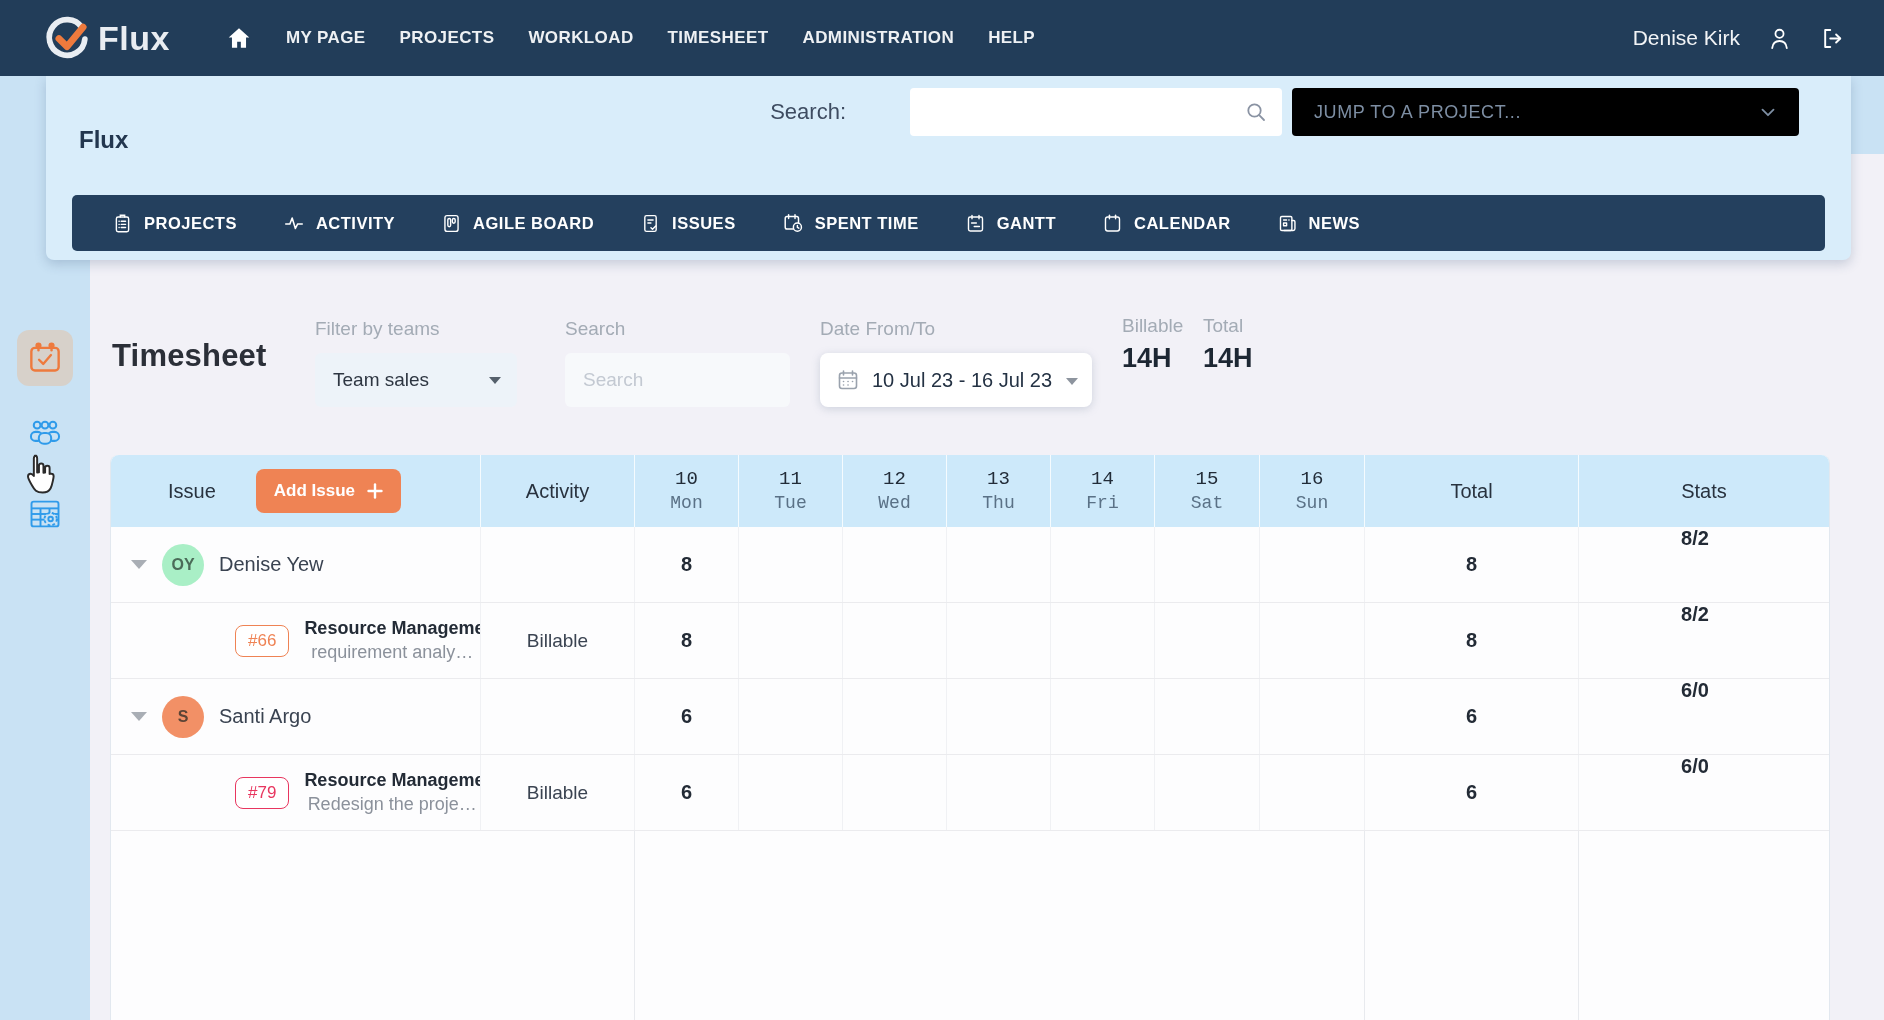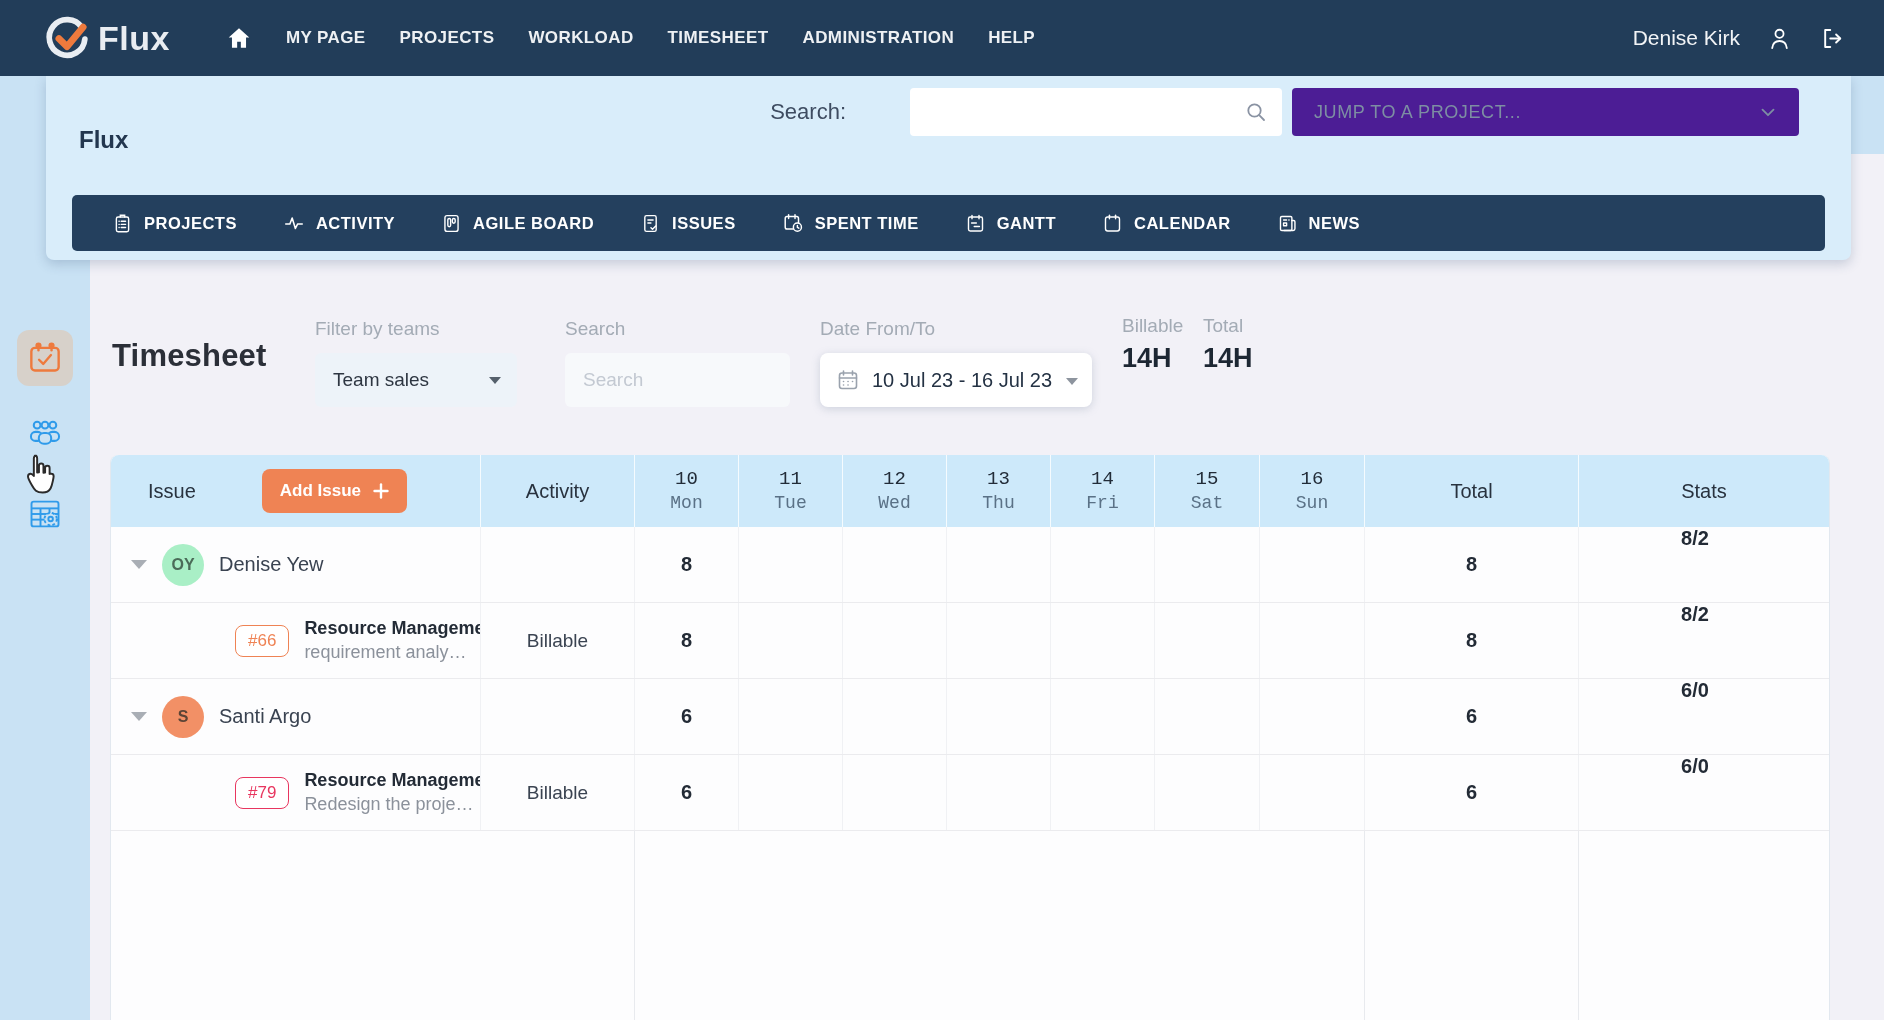--- a/index.html
+++ b/index.html
@@ -19,21 +19,21 @@
   
   .band-top{position:absolute;left:0;top:76px;width:100%;height:78px;background:#c9e2f4;z-index:5;}
   .band-left{position:absolute;left:0;top:76px;width:90px;bottom:0;background:#c9e2f4;z-index:5;}
 
   
   .panel{position:absolute;left:46px;top:76px;width:1805px;height:184px;background:#d9edfa;border-radius:0 0 8px 8px;box-shadow:0 4px 12px rgba(40,70,110,.22);z-index:10;}
   .panel-row1{position:absolute;left:0;top:12px;width:100%;height:48px;display:flex;align-items:center;}
   .search-label{position:absolute;right:1005px;font-size:22px;color:#3e4c61;}
   .top-search{position:absolute;left:864px;top:0;width:372px;height:48px;background:#fff;border-radius:4px;display:flex;align-items:center;}
   .top-search input{flex:1;border:none;outline:none;height:100%;background:transparent;font-size:18px;padding:0 10px 0 14px;color:#33404f;}
-  .jump-select{position:absolute;left:1246px;top:0;width:507px;height:48px;background:#4c1d95;border-radius:4px;display:flex;align-items:center;cursor:pointer;}
+  .jump-select{position:absolute;left:1246px;top:0;width:507px;height:48px;background:#000000;border-radius:4px;display:flex;align-items:center;cursor:pointer;}
   .jump-text{flex:1;padding-left:22px;font-size:18px;color:#7d8ea3;letter-spacing:.6px;}
   .panel-title{position:absolute;left:33px;top:50px;font-size:24px;font-weight:700;color:#23374f;}
   .subnav{position:absolute;left:26px;top:119px;width:1753px;height:56px;background:#24405e;border-radius:5px;display:flex;align-items:center;gap:46px;padding-left:40px;box-sizing:border-box;}
   .subnav-item{display:flex;align-items:center;gap:11px;color:#fff;font-size:16.5px;font-weight:700;letter-spacing:.5px;cursor:pointer;white-space:nowrap;}
 
   
   .side-active{position:absolute;left:17px;top:330px;width:56px;height:56px;background:#d7d1ca;border-radius:12px;display:flex;align-items:center;justify-content:center;z-index:6;cursor:pointer;}
   .side-icon{position:absolute;left:45px;display:flex;align-items:center;justify-content:center;transform:translateX(-50%);z-index:6;cursor:pointer;}
   .mouse-cursor{position:absolute;left:22px;top:452px;z-index:40;}
 
@@ -52,37 +52,37 @@
   .date-control .caret{border-top-color:#8d949e;margin:2px 0 0 2px;}
   .kpi-label{position:absolute;top:5px;font-size:19px;color:#a3abb5;}
   .kpi-value{position:absolute;top:33px;font-size:27px;font-weight:700;color:#1d2733;}
 
   
   .tbl{position:absolute;left:110px;top:455px;width:1720px;bottom:0;z-index:6;background:#fdfdfe;border-left:1px solid #e2e8ef;border-right:1px solid #e2e8ef;border-radius:8px 8px 0 0;box-sizing:border-box;display:flex;flex-direction:column;}
   .thead,.trow{display:grid;grid-template-columns:370px 154px 104px 104px 104px 104px 104px 105px 105px 214px 250px;}
   .thead{height:72px;background:#cde9fa;border-radius:8px 8px 0 0;flex:0 0 auto;}
   .thead>div{display:flex;align-items:center;justify-content:center;border-right:1px solid rgba(255,255,255,.8);}
   .thead>div:last-child{border-right:none;}
-  .th-issue{justify-content:flex-start !important;padding-left:37px;gap:66px;}
+  .th-issue{justify-content:flex-start !important;padding-left:57px;gap:40px;}
   .th-label{font-size:20px;color:#28323e;}
   .day-head{flex-direction:column;line-height:1.25;font-family:Liberation Mono, monospace;}
   .day-num{font-size:19px;color:#222c38;}
   .day-name{font-size:18px;color:#5a7186;}
   .add-issue{display:flex;align-items:center;gap:12px;background:#ef8354;color:#fff;border:none;border-radius:8px;height:44px;padding:0 18px;font-size:17px;font-weight:700;font-family:inherit;cursor:pointer;}
   .trow{height:75px;border-bottom:1px solid #ebebee;flex:0 0 auto;background:#fdfdfe;}
   .trow>div{display:flex;align-items:center;justify-content:center;border-right:1px solid #f0f1f4;overflow:hidden;}
   .trow>div:last-child{border-right:none;}
   .cell-issue{justify-content:flex-start !important;}
   .person-issue{padding-left:20px;gap:15px;}
   .tri{width:0;height:0;border-left:8px solid transparent;border-right:8px solid transparent;border-top:9px solid #a9aeb5;flex:0 0 auto;cursor:pointer;}
   .avatar{width:42px;height:42px;border-radius:50%;display:flex;align-items:center;justify-content:center;font-size:16px;font-weight:700;flex:0 0 auto;}
   .avatar-green{background:#a9efc6;color:#4b6b58;}
   .avatar-orange{background:#f29066;color:#5b4436;}
   .p-name{font-size:20px;color:#3a4351;white-space:nowrap;}
-  .issue-issue{padding-left:124px;gap:15px;}
+  .issue-issue{padding-left:124px;gap:15px;text-align:center;}
   .badge{border:1.5px solid;border-radius:8px;padding:5px 12px;font-size:17px;flex:0 0 auto;cursor:pointer;background:#fff;}
   .badge-orange{border-color:#ef8354;color:#ef8354;}
   .badge-pink{border-color:#e8365f;color:#e8365f;}
   .issue-txt{flex:1;min-width:0;overflow:hidden;}
   .issue-title{font-size:18px;font-weight:700;color:#232b36;white-space:nowrap;}
   .issue-sub{font-size:18px;color:#8b919b;white-space:nowrap;margin-top:3px;}
   .act-txt{font-size:19px;color:#3a4351;}
   .hours{font-size:20px;font-weight:700;color:#232b36;}
   .cell-stats{flex-direction:row;justify-content:center !important;align-items:stretch !important;padding:0 24px 0 38px;}
   .stats-val{font-size:20px;font-weight:700;color:#232b36;text-align:right;padding-right:32px;}

